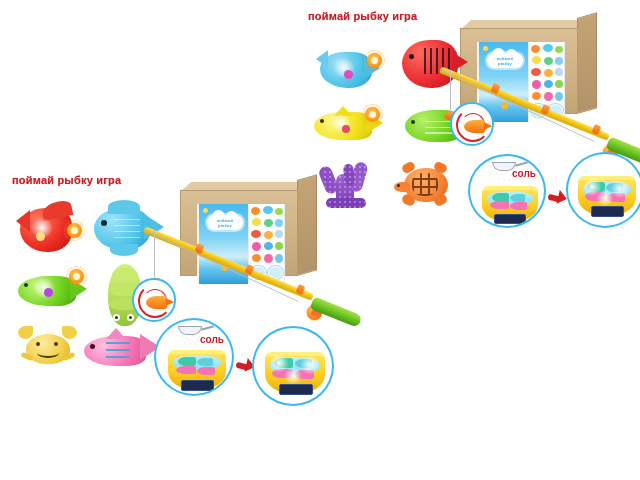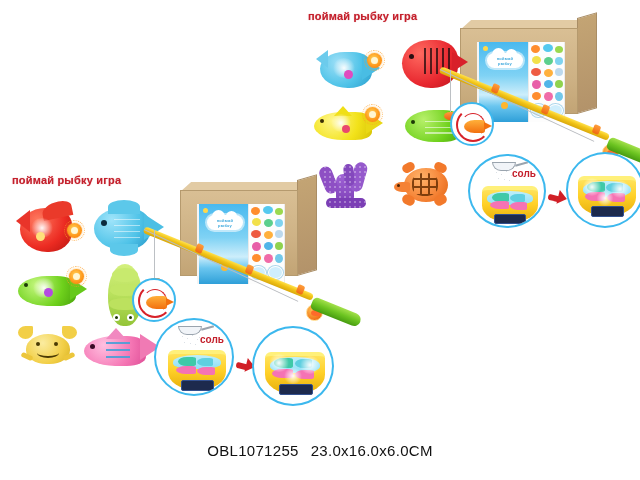--- a/index.html
+++ b/index.html
@@ -645,17 +645,14 @@
         <div class="mini-fish" style="left:7px;  top:13px; width:21px; height:9px; background:#f573b4;"></div>
         <div class="mini-fish" style="left:30px; top:14px; width:19px; height:9px; background:#f573b4;"></div>
         <div class="glow" style="left:3px;  top:-2px; width:22px; height:18px;"></div>
         <div class="glow" style="left:34px; top:0px;  width:22px; height:18px;"></div>
         <div class="glow" style="left:18px; top:12px; width:20px; height:16px;"></div>
         <div class="bowl-label" style="left:14px; top:28px; width:34px; height:11px;"></div>
       </div>
     </div>
   </div>
 
-  <div id="caption">
-    <span>OBL1071255</span><span class="gap"></span><span>23.0x16.0x6.0CM</span>
-  </div>
 
 </div>
 
 </body></html>

